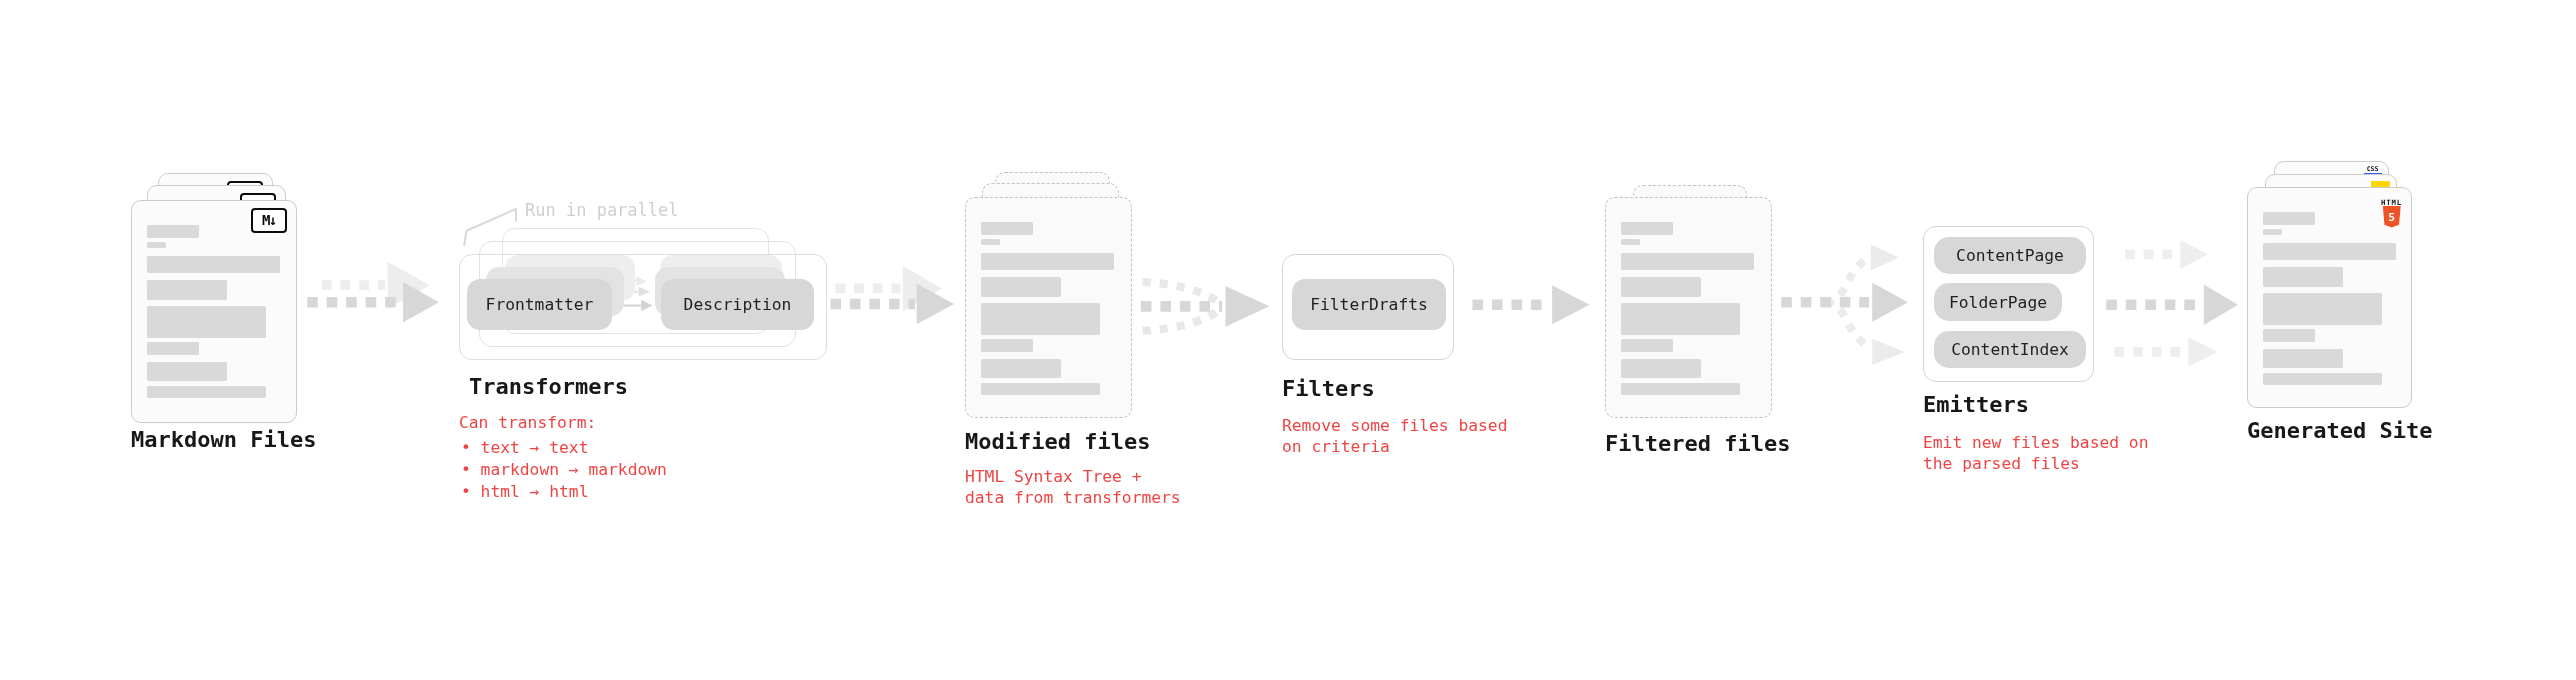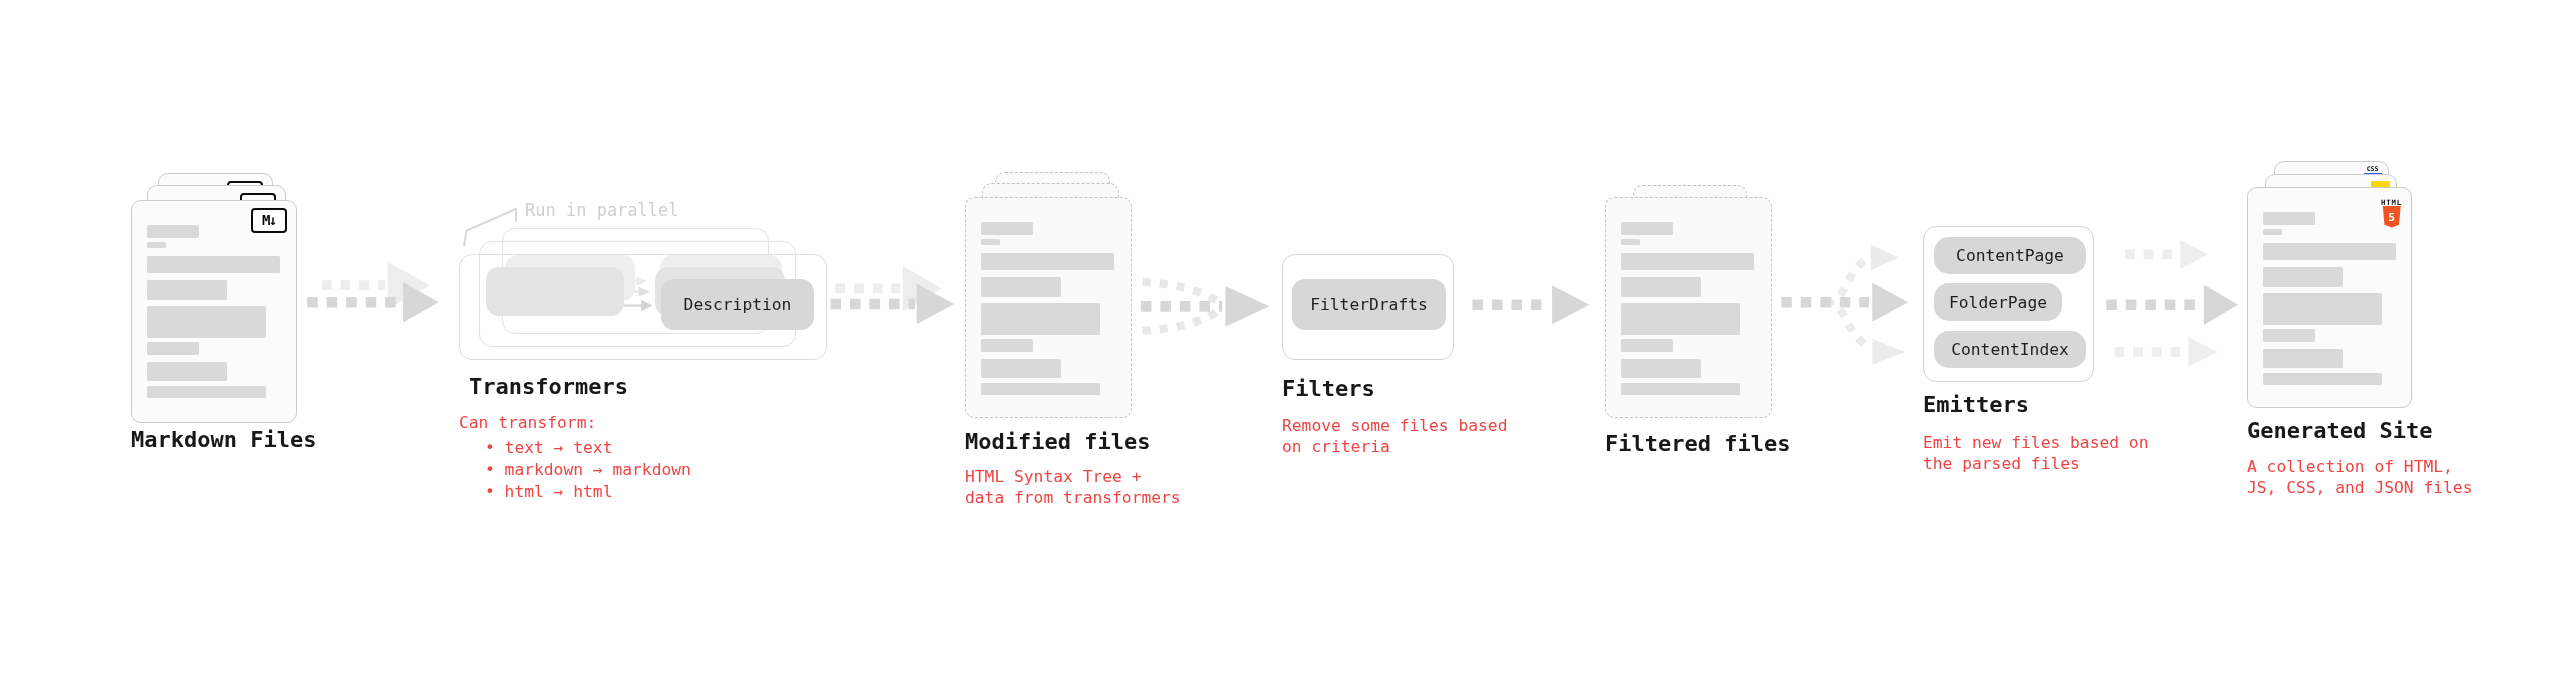--- a/index.html
+++ b/index.html
@@ -39,21 +39,21 @@
   .pill{position:absolute;border-radius:13px;background:#d7d7d7;
         display:flex;align-items:center;justify-content:center;
         font-size:16.3px;color:#1f1f1f;white-space:nowrap;}
   .pill.ghost1{background:#e3e3e3;}
   .pill.ghost2{background:#eeeeee;}
   .pill.small{border-radius:15px;}
 
   
   .title{position:absolute;font-size:22px;font-weight:600;color:#181818;white-space:nowrap;line-height:24.4px;}
   .desc{position:absolute;font-size:16.3px;color:#ef4444;line-height:21px;white-space:nowrap;}
-  .bullets{line-height:22px;margin-left:24px;}
+  .bullets{line-height:22px;}
   .note{position:absolute;font-size:17px;color:#cfcfcf;white-space:nowrap;line-height:18px;}
 </style>
 </head>
 <body>
 
 <div id="canvas">
 
   <svg id="arrows" width="2576" height="681" viewBox="0 0 3170 838">
 
     <g>
@@ -130,20 +130,21 @@
       <i class="b8"></i>
   </div>
   <div class="title" style="left:131px;top:428px">Markdown Files</div>
 
   <div class="obox" style="left:502px;top:228px;width:267px;height:106px;border-color:#e4e4e4"></div>
   <div class="obox" style="left:479px;top:241px;width:317px;height:106px;border-color:#e1e1e1"></div>
   <div class="obox" style="left:459px;top:254px;width:368px;height:106px"></div>
 
   <div class="pill ghost2" style="left:505px;top:255px;width:130px;height:46px"></div>
   <div class="pill ghost1" style="left:486px;top:267px;width:138px;height:49px"></div>
+  <div class="pill" style="left:467px;top:279px;width:145px;height:51px">Frontmatter</div>
 
   <div class="pill ghost2" style="left:660px;top:255px;width:122px;height:46px"></div>
   <div class="pill ghost1" style="left:655px;top:267px;width:130px;height:49px"></div>
   <div class="pill" style="left:661px;top:279px;width:153px;height:51px">Description</div>
 
   <div class="note" style="left:525px;top:201px">Run in parallel</div>
 
   <div class="title" style="left:469px;top:375px">Transformers</div>
   <div class="desc" style="left:459px;top:412px">Can transform:</div>
   <div class="desc bullets" style="left:461px;top:437px">
@@ -221,19 +222,15 @@
     <i class="b1"></i>
       <i class="b2"></i>
       <i class="b3"></i>
       <i class="b4"></i>
     <i class="b5"></i>
       <i class="b6"></i>
       <i class="b7"></i>
       <i class="b8"></i>
   </div>
   <div class="title" style="left:2247px;top:419px">Generated Site</div>
-  <div class="desc" style="left:2247px;top:456px">
-    <div>A collection of HTML,</div>
-    <div>JS, CSS, and JSON files</div>
-  </div>
 
 </div>
 
 
 </body></html>

